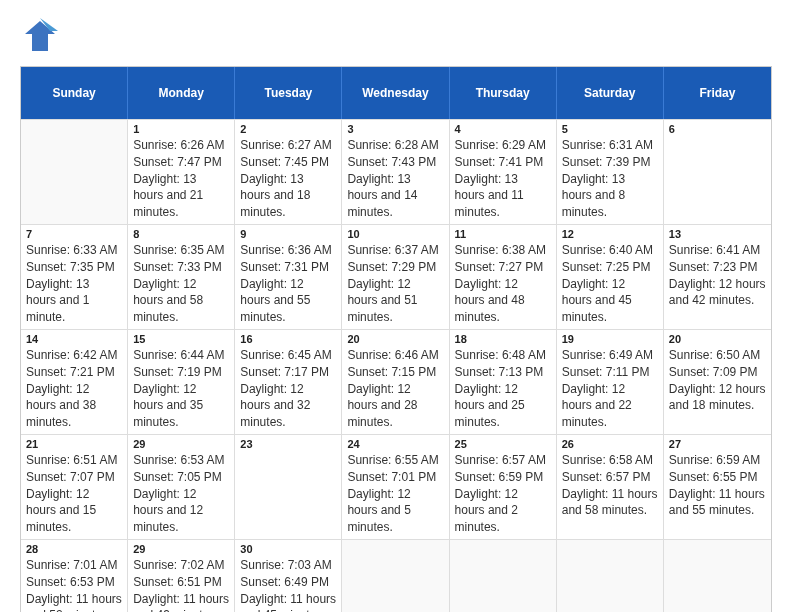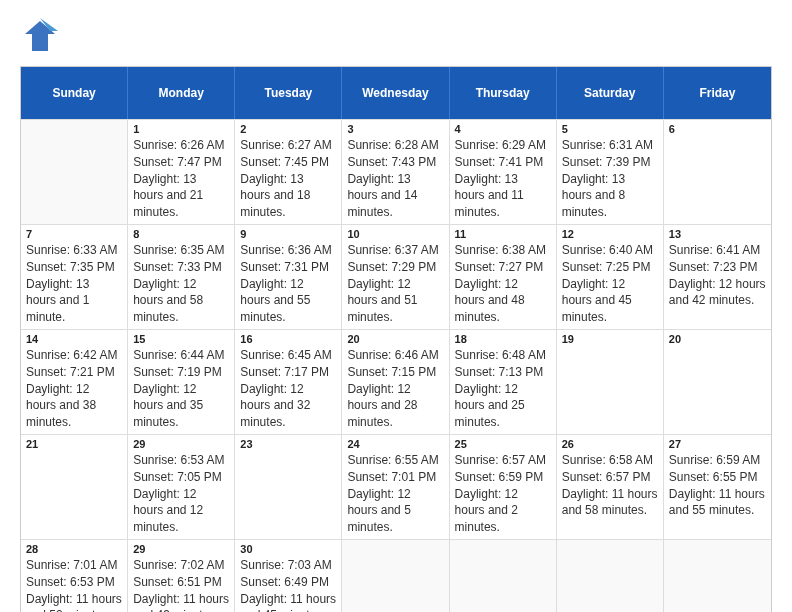--- a/index.html
+++ b/index.html
@@ -212,28 +212,31 @@
           <div class="cal-cell">
             <span class="day-num">20</span>
             <div class="cell-text">Sunrise: 6:46 AM<br>Sunset: 7:15 PM<br>Daylight: 12 hours and 28 minutes.</div>
           </div>
           <div class="cal-cell">
             <span class="day-num">18</span>
             <div class="cell-text">Sunrise: 6:48 AM<br>Sunset: 7:13 PM<br>Daylight: 12 hours and 25 minutes.</div>
           </div>
           <div class="cal-cell">
             <span class="day-num">19</span>
+            <div class="cell-text">Sunrise: 6:49 AM<br>Sunset: 7:11 PM<br>Daylight: 12 hours and 22 minutes.</div>
           </div>
           <div class="cal-cell">
             <span class="day-num">20</span>
+            <div class="cell-text">Sunrise: 6:50 AM<br>Sunset: 7:09 PM<br>Daylight: 12 hours and 18 minutes.</div>
           </div>
         </div>
         <div class="cal-row">
           <div class="cal-cell">
             <span class="day-num">21</span>
+            <div class="cell-text">Sunrise: 6:51 AM<br>Sunset: 7:07 PM<br>Daylight: 12 hours and 15 minutes.</div>
           </div>
           <div class="cal-cell">
             <span class="day-num">29</span>
             <div class="cell-text">Sunrise: 6:53 AM<br>Sunset: 7:05 PM<br>Daylight: 12 hours and 12 minutes.</div>
           </div>
           <div class="cal-cell">
             <span class="day-num">23</span>
           </div>
           <div class="cal-cell">
             <span class="day-num">24</span>

